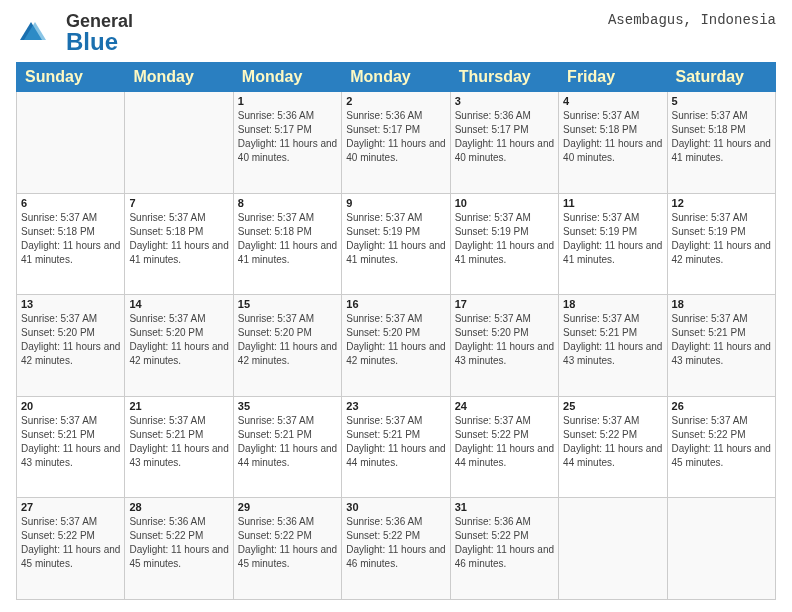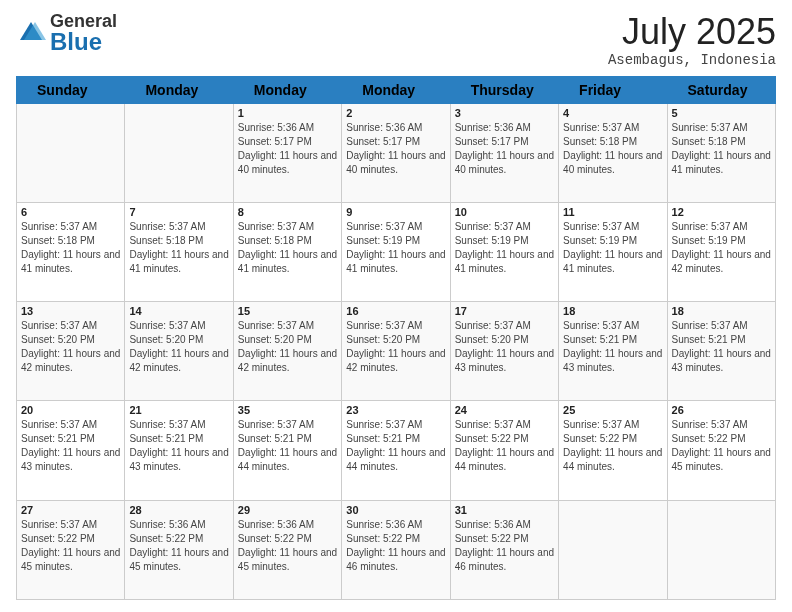--- a/index.html
+++ b/index.html
@@ -19,21 +19,21 @@
     }
     .header {
       display: flex;
       justify-content: space-between;
       align-items: flex-start;
       margin-bottom: 8px;
     }
     .logo {
       display: flex;
       align-items: center;
-      gap: 4px;
+      gap: 20px;
     }
     .logo-text {
       display: flex;
       flex-direction: column;
       line-height: 1;
     }
     .logo-general {
       font-size: 18px;
       font-weight: bold;
       color: #333;
@@ -63,24 +63,24 @@
     }
     .calendar {
       flex: 1;
       border: 1px solid #ccc;
       border-collapse: collapse;
       width: 100%;
       table-layout: fixed;
     }
     .calendar th {
       background-color: #2a7fc1;
-      color: #000000;
-      font-size: 14px;
+      color: #fef9c3;
+      font-size: 16px;
       font-weight: bold;
-      padding: 5px 20px;
+      padding: 5px 8px;
       text-align: left;
       border: 1px solid #2a7fc1;
     }
     .calendar td {
       border: 1px solid #ccc;
       vertical-align: top;
       padding: 3px 4px;
       font-size: 9.5px;
       color: #333;
       height: 78px;
@@ -119,21 +119,20 @@
       <svg class="logo-icon" viewBox="0 0 30 30">
         <polygon points="15,4 26,22 4,22" fill="#1a6faf"></polygon>
         <polygon points="19,4 30,22 8,22" fill="#3a9fd5" opacity="0.6"></polygon>
       </svg>
       <div class="logo-text">
         <span class="logo-general">General</span>
         <span class="logo-blue">Blue</span>
       </div>
     </div>
     <div class="title-block">
-      <div class="title-month">July 2025</div>
       <div class="title-location">Asembagus, Indonesia</div>
     </div>
   </div>
 
   <table class="calendar">
     <thead>
       <tr>
         <th>Sunday</th>
         <th>Monday</th>
         <th>Monday</th>

